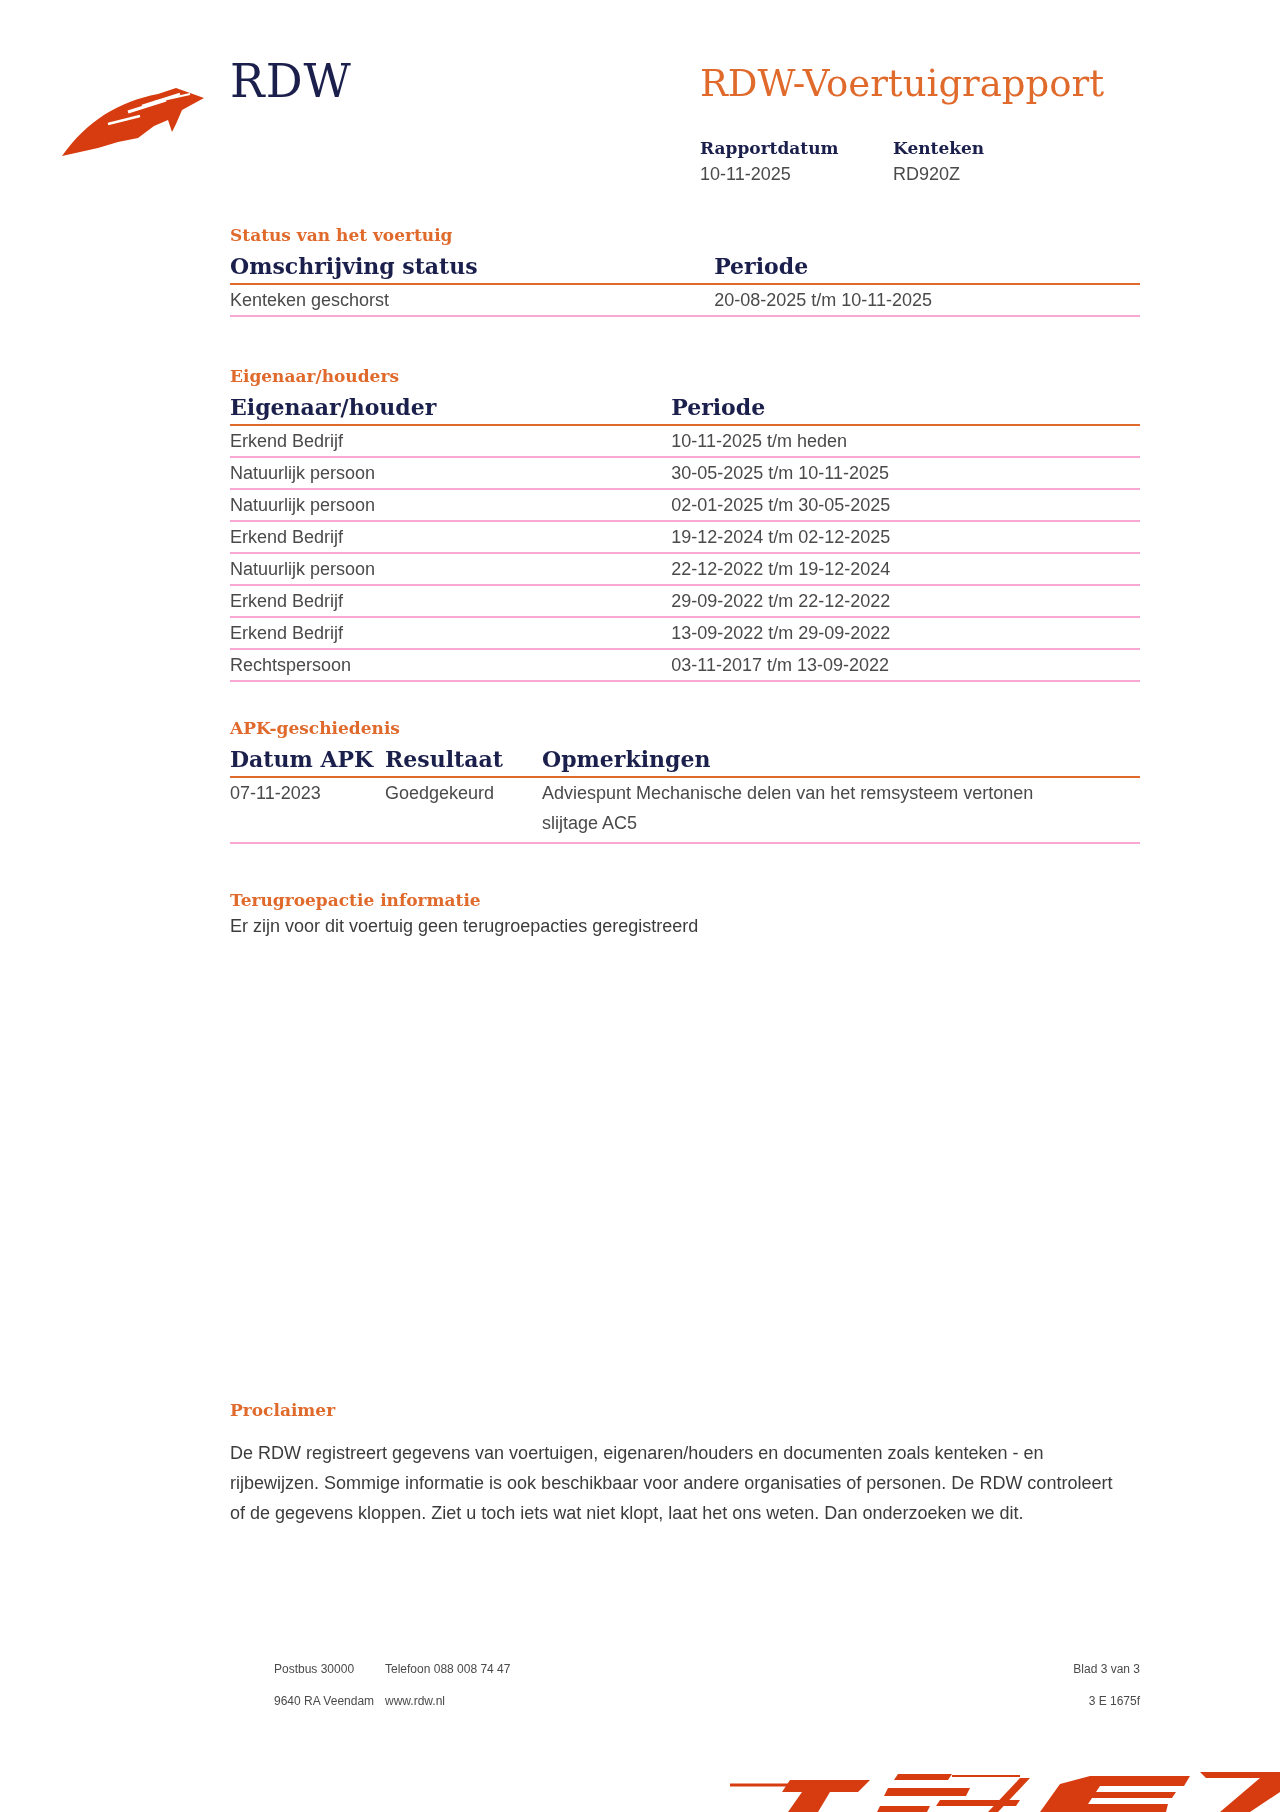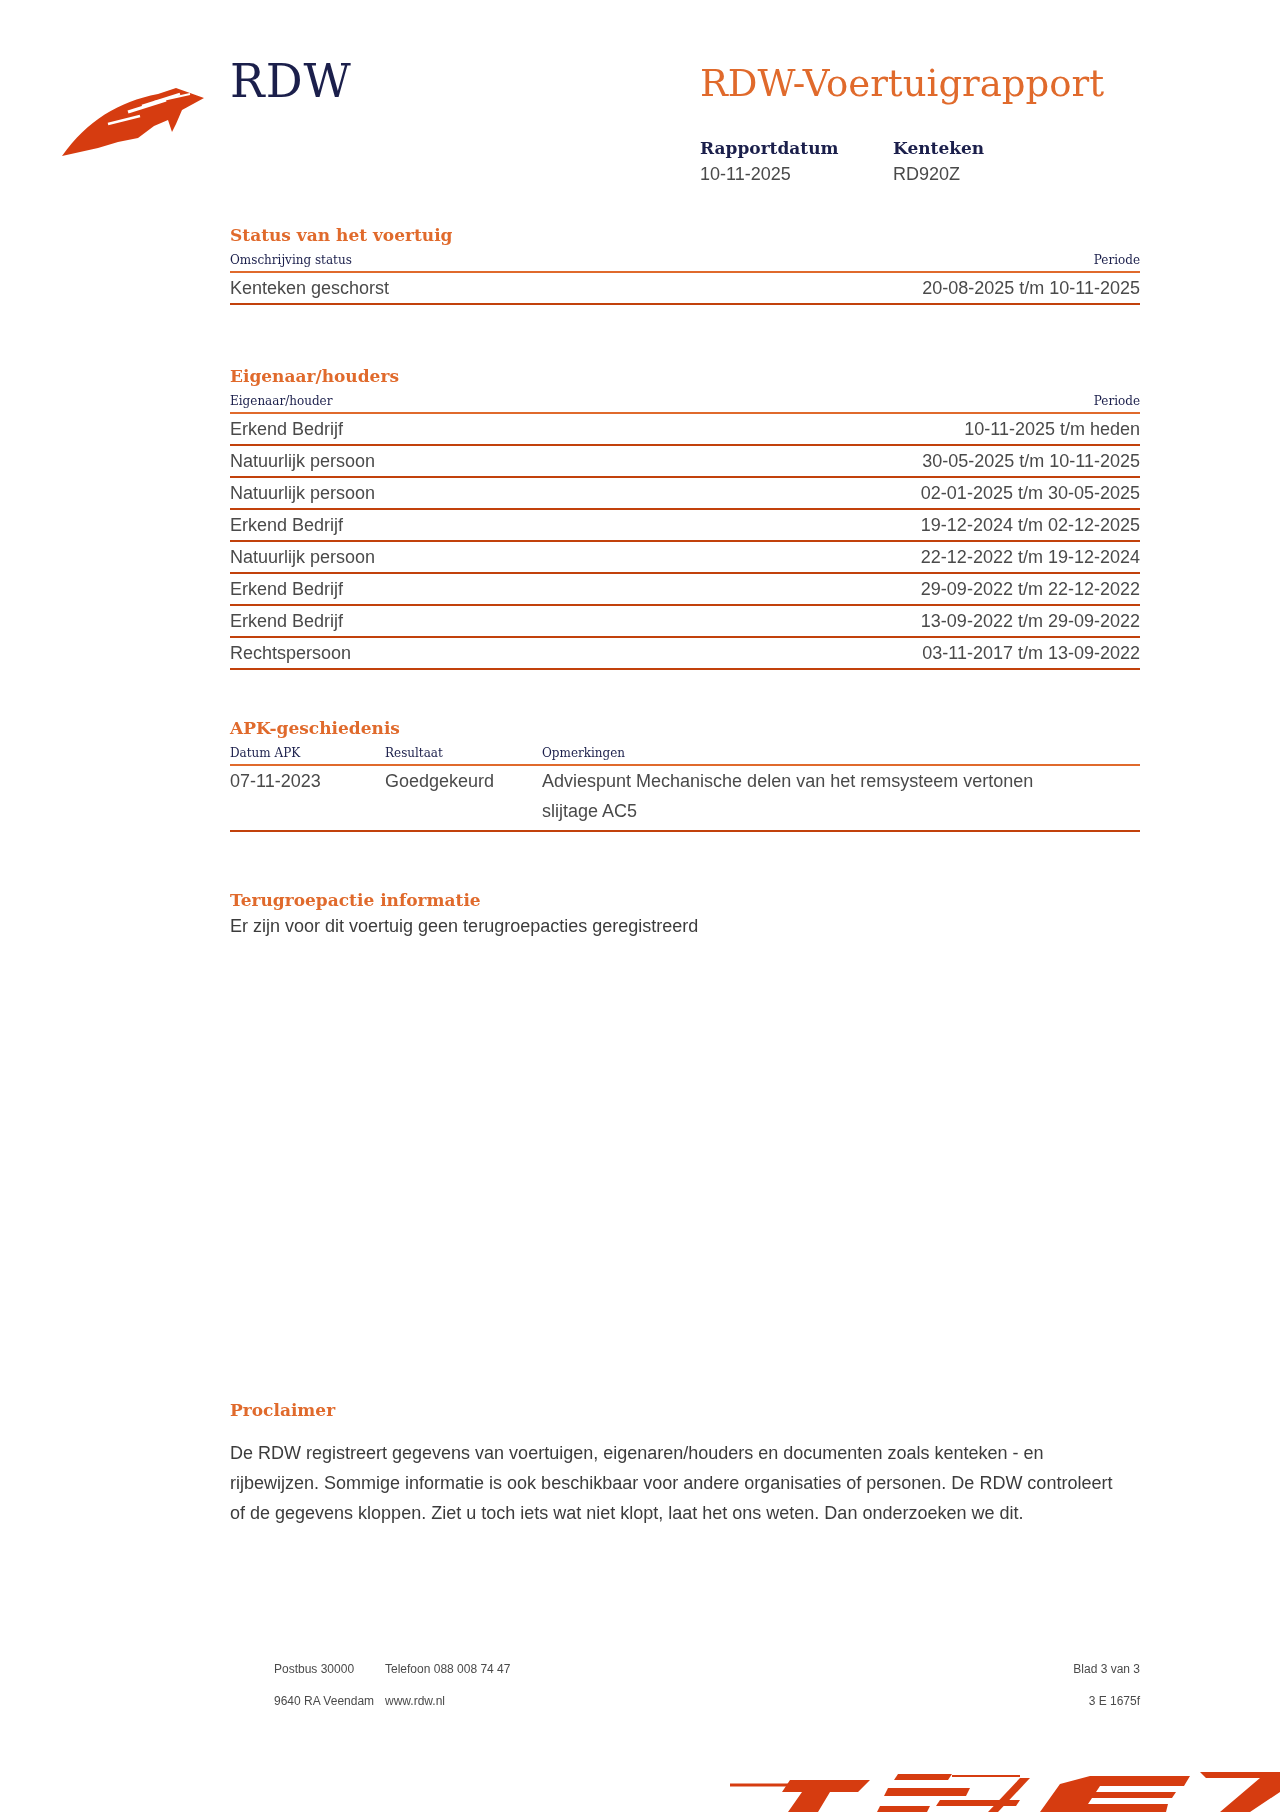--- a/index.html
+++ b/index.html
@@ -16,24 +16,24 @@
     .meta { position: absolute; top: 138px; }
     .meta .lbl { font-family: "DejaVu Serif", serif; font-weight: bold; color: #1b1f4b; font-size: 17px; }
     .meta .val { font-size: 18px; color: #4a4a4a; margin-top: 6px; }
     .meta.m1 { left: 700px; }
     .meta.m2 { left: 893px; }
 
     .section { position: absolute; left: 230px; width: 910px; }
     .sec-title { font-family: "DejaVu Serif", serif; font-weight: bold; color: #e06a2c; font-size: 17px;
                  margin-bottom: 6px; }
     table { width: 100%; border-collapse: collapse; }
-    th { font-family: "DejaVu Serif", serif; font-weight: normal; color: #1b1f4b; font-size: 12px;
+    th { font-family: "DejaVu Serif", serif; font-weight: bold; color: #1b1f4b; font-size: 22px;
          text-align: left; padding: 2px 0 4px 0; border-bottom: 2px solid #e06a2c; }
-    th.r, td.r { text-align: right; }
-    td { font-size: 18px; color: #4a4a4a; padding: 4px 0 4px 0; border-bottom: 2px solid #c2410c;
+    th.r, td.r { text-align: left; }
+    td { font-size: 18px; color: #4a4a4a; padding: 4px 0 4px 0; border-bottom: 2px solid #f9a8d4;
          line-height: 22px; vertical-align: top; }
 
     .recall-text { font-size: 18px; color: #3c3c3c; }
 
     .procl-text { font-size: 18px; color: #3c3c3c; line-height: 30px; margin-top: 18px; width: 900px; }
 
     .footer { position: absolute; left: 230px; width: 910px; font-size: 12px; color: #4a4a4a; }
     .footer .c1 { position: absolute; left: 0; margin-left: 44px; }
     .footer .c2 { position: absolute; left: 155px; }
     .footer .c3 { position: absolute; right: 0; }

